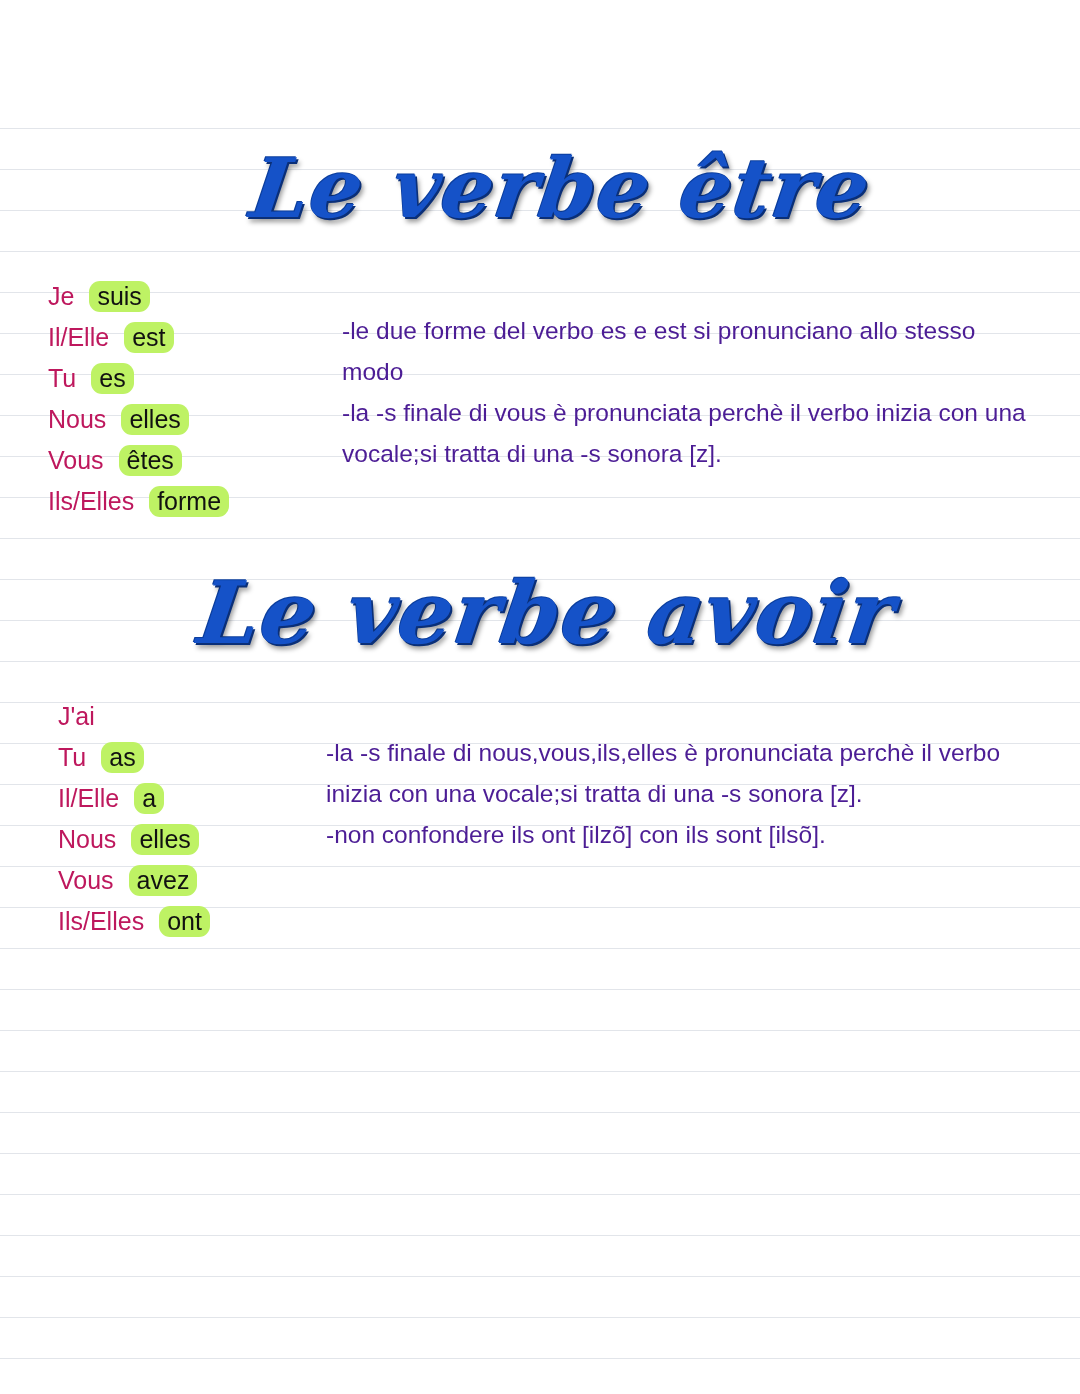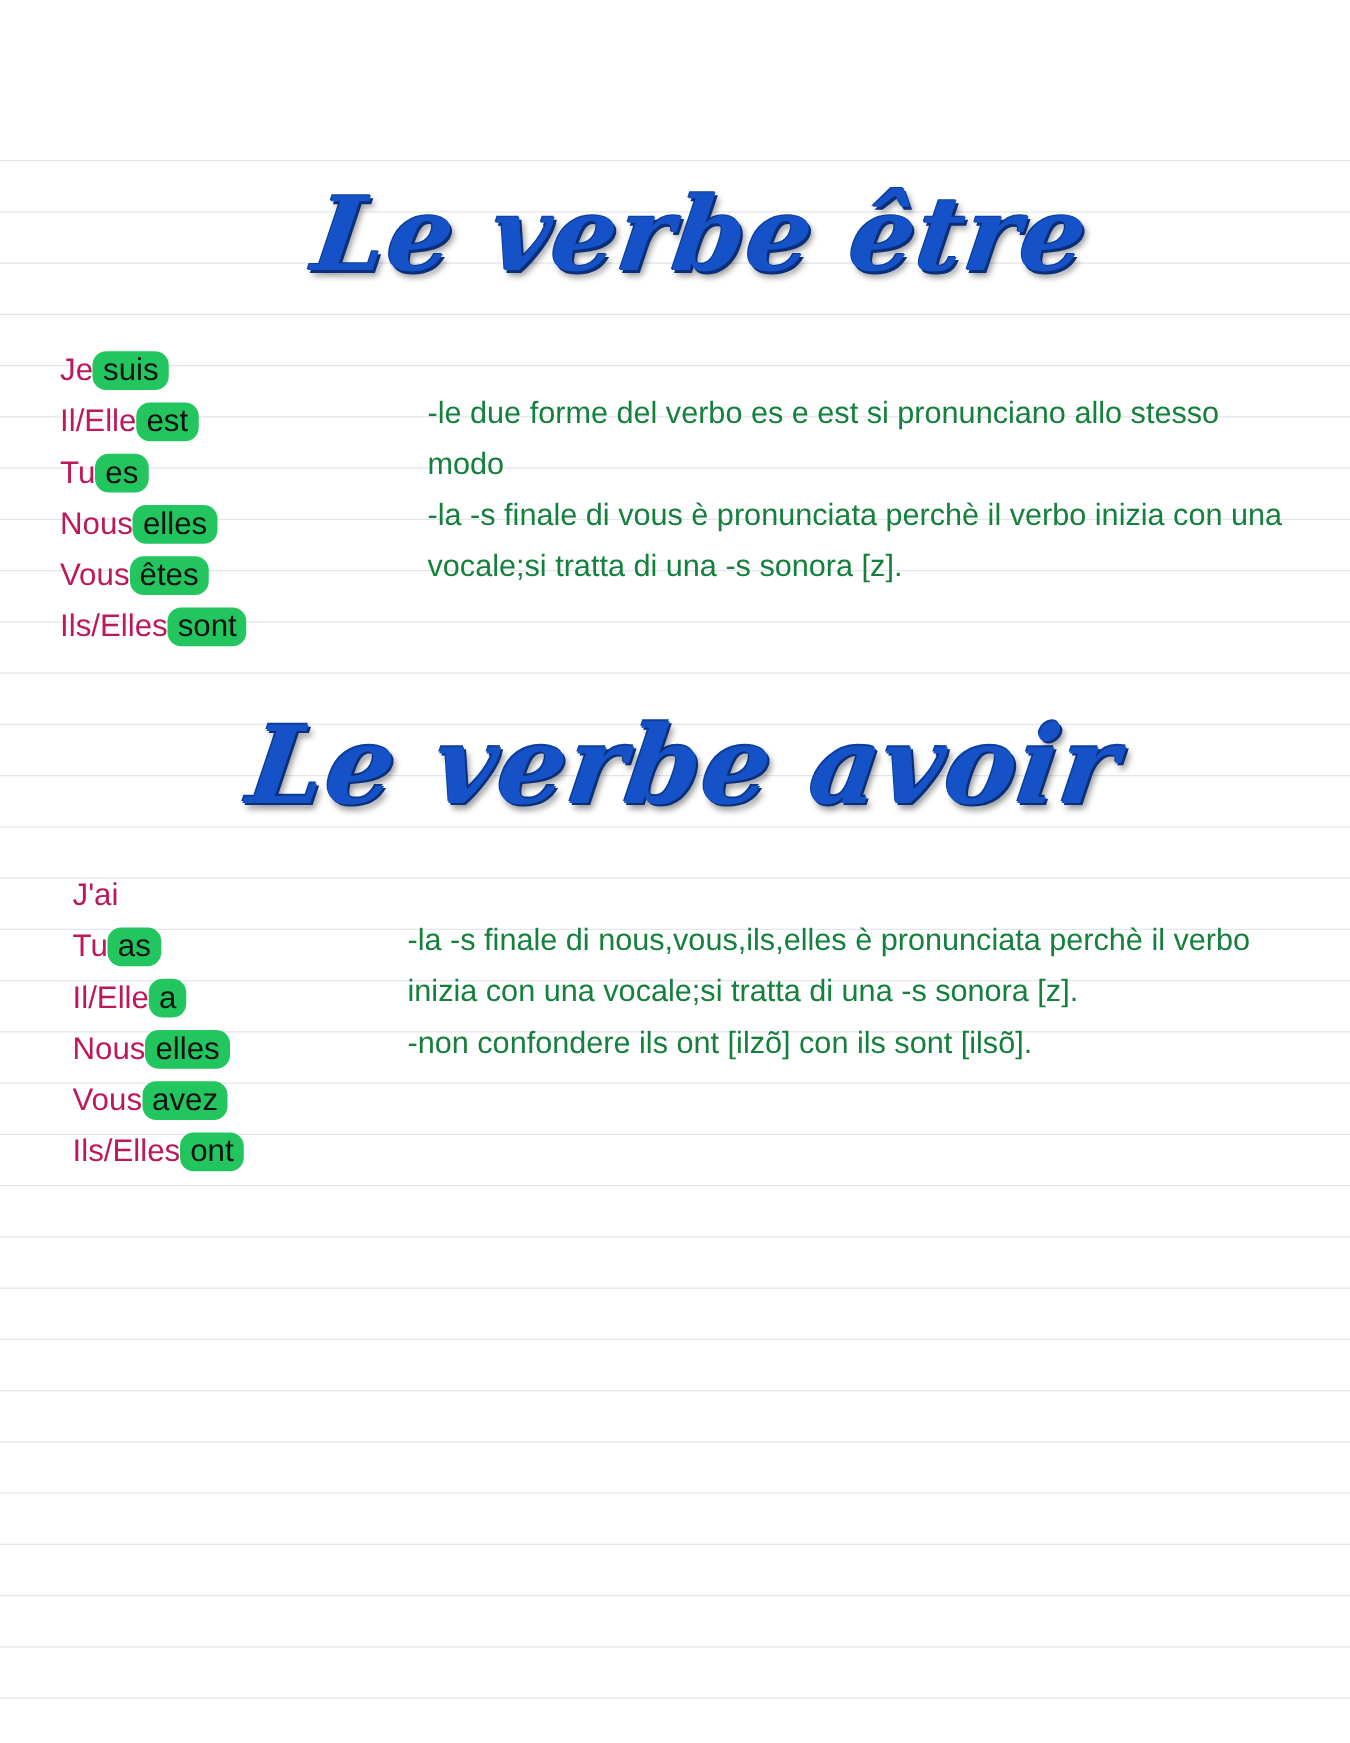--- a/index.html
+++ b/index.html
@@ -81,32 +81,32 @@
   .conj-row {
     height: 41px;
     line-height: 41px;
     white-space: nowrap;
   }
   .pronoun {
     color: #be185d;
   }
   .verb-hl {
     display: inline-block;
-    background: #22c55e;
+    background: #bef264;
     border-radius: 11px;
     padding: 1px 8px 2px 8px;
-    margin-left: 0;
+    margin-left: 15px;
     color: #111111;
     line-height: 28px;
   }
 
   
   .note-block {
     position: absolute;
-    color: #15803d;
+    color: #4c1d95;
     font-family: "Liberation Sans", sans-serif;
     font-size: 24.5px;
     line-height: 41px;
   }
   #note-etre {
     left: 342px;
     top: 310px;
     width: 700px;
   }
   #note-avoir {
@@ -167,21 +167,21 @@
     <div class="conj-row">
       <span class="pronoun">Tu</span><span class="verb-hl">es</span>
     </div>
     <div class="conj-row">
       <span class="pronoun">Nous</span><span class="verb-hl">elles</span>
     </div>
     <div class="conj-row">
       <span class="pronoun">Vous</span><span class="verb-hl">êtes</span>
     </div>
     <div class="conj-row">
-      <span class="pronoun">Ils/Elles</span><span class="verb-hl">sont</span>
+      <span class="pronoun">Ils/Elles</span><span class="verb-hl">forme</span>
     </div>
   </div>
 
   <div id="note-etre" class="note-block">
     <div class="note-wrap">-le due forme del verbo es e est si pronunciano allo stesso modo</div>
     <div class="note-wrap">-la -s finale di vous è pronunciata perchè il verbo inizia con una vocale;si tratta di una -s sonora [z].</div>
   </div>
 
   <div id="heading-avoir" class="heading">Le verbe avoir</div>
 

